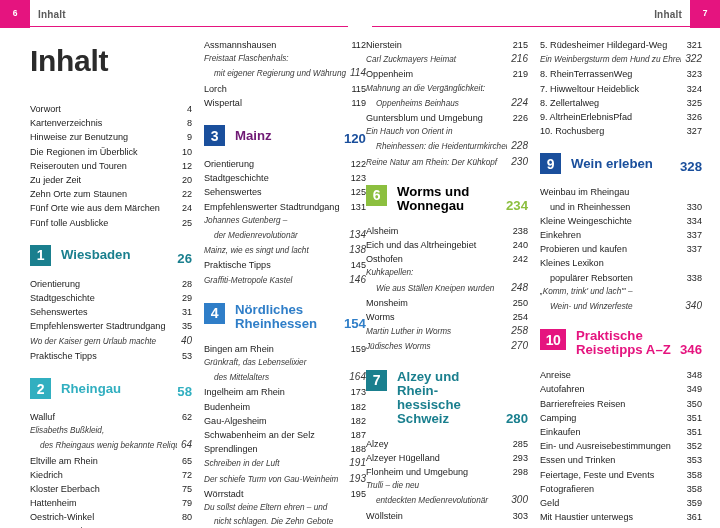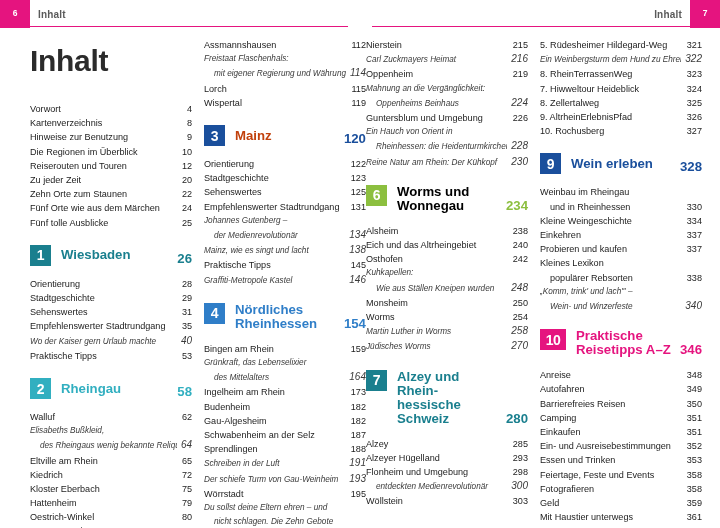--- a/index.html
+++ b/index.html
@@ -237,21 +237,21 @@
               <span class="p">115</span>
             </div>
             <div class="entry main">
               <span class="t">Wispertal</span>
               <span class="p">119</span>
             </div>
           </div>
         <div>
             <div class="chap">
               <div class="chap-num" style="background: rgb(26, 79, 156);">3</div>
-              <div class="chap-name" style="color: #c2410c;">Mainz</div>
+              <div class="chap-name" style="color: #701a75;">Mainz</div>
               <div class="chap-page" style="color: rgb(26, 79, 156);">120</div>
             </div>
             <div class="entry main">
               <span class="t">Orientierung</span>
               <span class="p">122</span>
             </div>
             <div class="entry main">
               <span class="t">Stadtgeschichte</span>
               <span class="p">123</span>
             </div>
@@ -456,20 +456,24 @@
               <span class="p">285</span>
             </div>
             <div class="entry main">
               <span class="t">Alzeyer Hügelland</span>
               <span class="p">293</span>
             </div>
             <div class="entry main">
               <span class="t">Flonheim und Umgebung</span>
               <span class="p">298</span>
             </div>
+            <div class="entry sub nopage">
+              <span class="t">Trulli – die neu</span>
+              <span class="p"></span>
+            </div>
             <div class="entry sub ind">
               <span class="t">entdeckten Medienrevolutionär</span>
               <span class="p">300</span>
             </div>
             <div class="entry main">
               <span class="t">Wöllstein</span>
               <span class="p">303</span>
             </div>
           </div>
 

